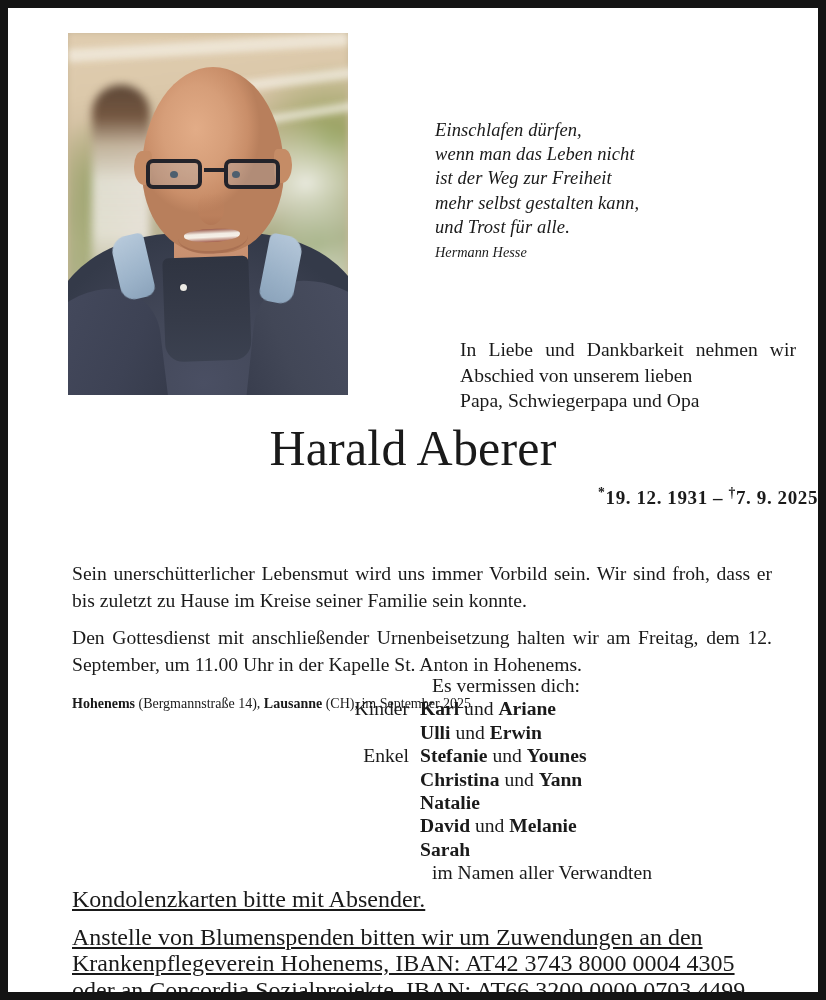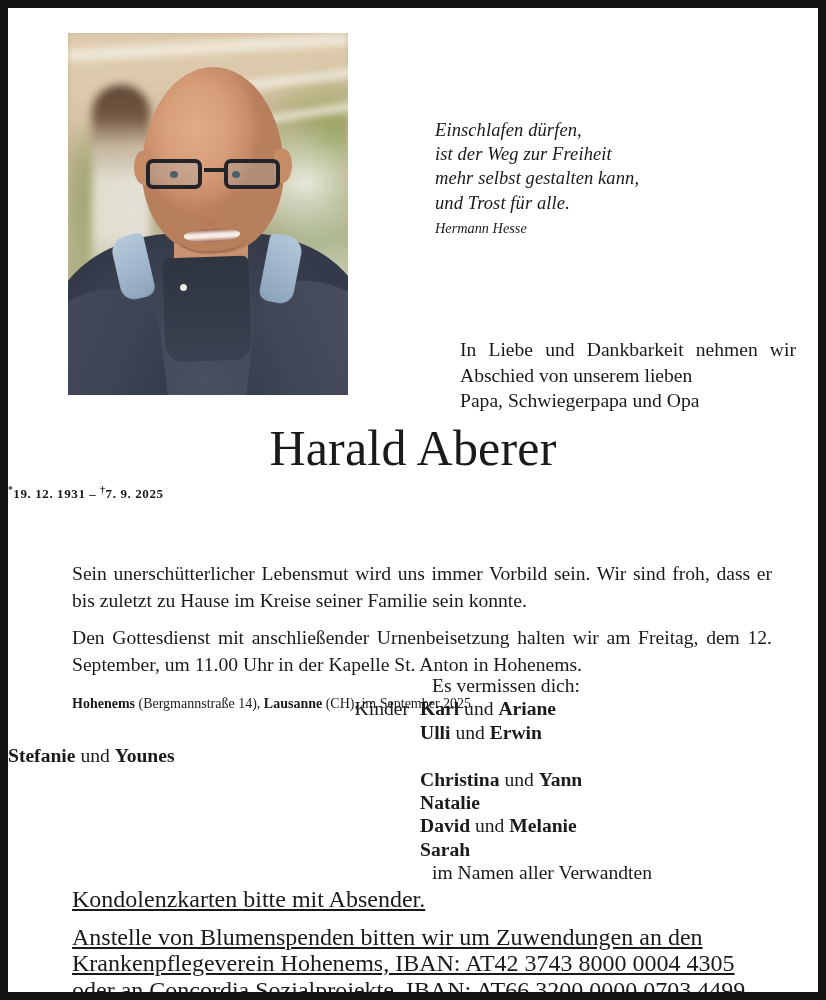--- a/index.html
+++ b/index.html
@@ -240,23 +240,23 @@
     top: 411px;
     text-align: center;
     font-size: 50px;
     line-height: 58px;
     letter-spacing: 0.2px;
   }
   .dates {
     position: absolute;
     left: 0; right: 0;
     top: 477px;
-    text-align: left;
+    text-align: right;
     font-weight: bold;
-    font-size: 13px;
+    font-size: 19px;
     letter-spacing: 0.6px;
     font-family: Liberation Serif, serif;
   }
   .dates sup { font-size: 0.72em; }
 
   
   .body-block {
     position: absolute;
     left: 64px;
     top: 516px;
@@ -356,20 +356,21 @@
         <div class="ph-lens l"></div>
         <div class="ph-lens r"></div>
         <div class="ph-bridge"></div>
         <div class="ph-eye l"></div>
         <div class="ph-eye r"></div>
       </div>
     </div>
 
     <div class="quote">
       <div class="quote-line">Einschlafen dürfen,</div>
+      <div class="quote-line">wenn man das Leben nicht</div>
       <div class="quote-line">ist der Weg zur Freiheit</div>
       <div class="quote-line">mehr selbst gestalten kann,</div>
       <div class="quote-line">und Trost für alle.</div>
       <div class="quote-author">Hermann Hesse</div>
     </div>
 
     <div class="intro">
       <span>In Liebe und Dankbarkeit nehmen wir Abschied von unserem lieben</span>
       <div class="last">Papa, Schwiegerpapa und Opa</div>
     </div>
@@ -395,20 +396,21 @@
       <div id="fam-rows">
           <div class="fam-row">
             <div class="fam-label">Kinder</div>
             <div class="fam-names"><b>Karl</b><span> und </span><b>Ariane</b></div>
           </div>
           <div class="fam-row">
             <div class="fam-label"></div>
             <div class="fam-names"><b>Ulli</b><span> und </span><b>Erwin</b></div>
           </div>
           <div class="fam-row">
+            <div class="fam-label">Enkel</div>
             <div class="fam-names"><b>Stefanie</b><span> und </span><b>Younes</b></div>
           </div>
           <div class="fam-row">
             <div class="fam-label"></div>
             <div class="fam-names"><b>Christina</b><span> und </span><b>Yann</b></div>
           </div>
           <div class="fam-row">
             <div class="fam-label"></div>
             <div class="fam-names"><b>Natalie</b></div>
           </div>

